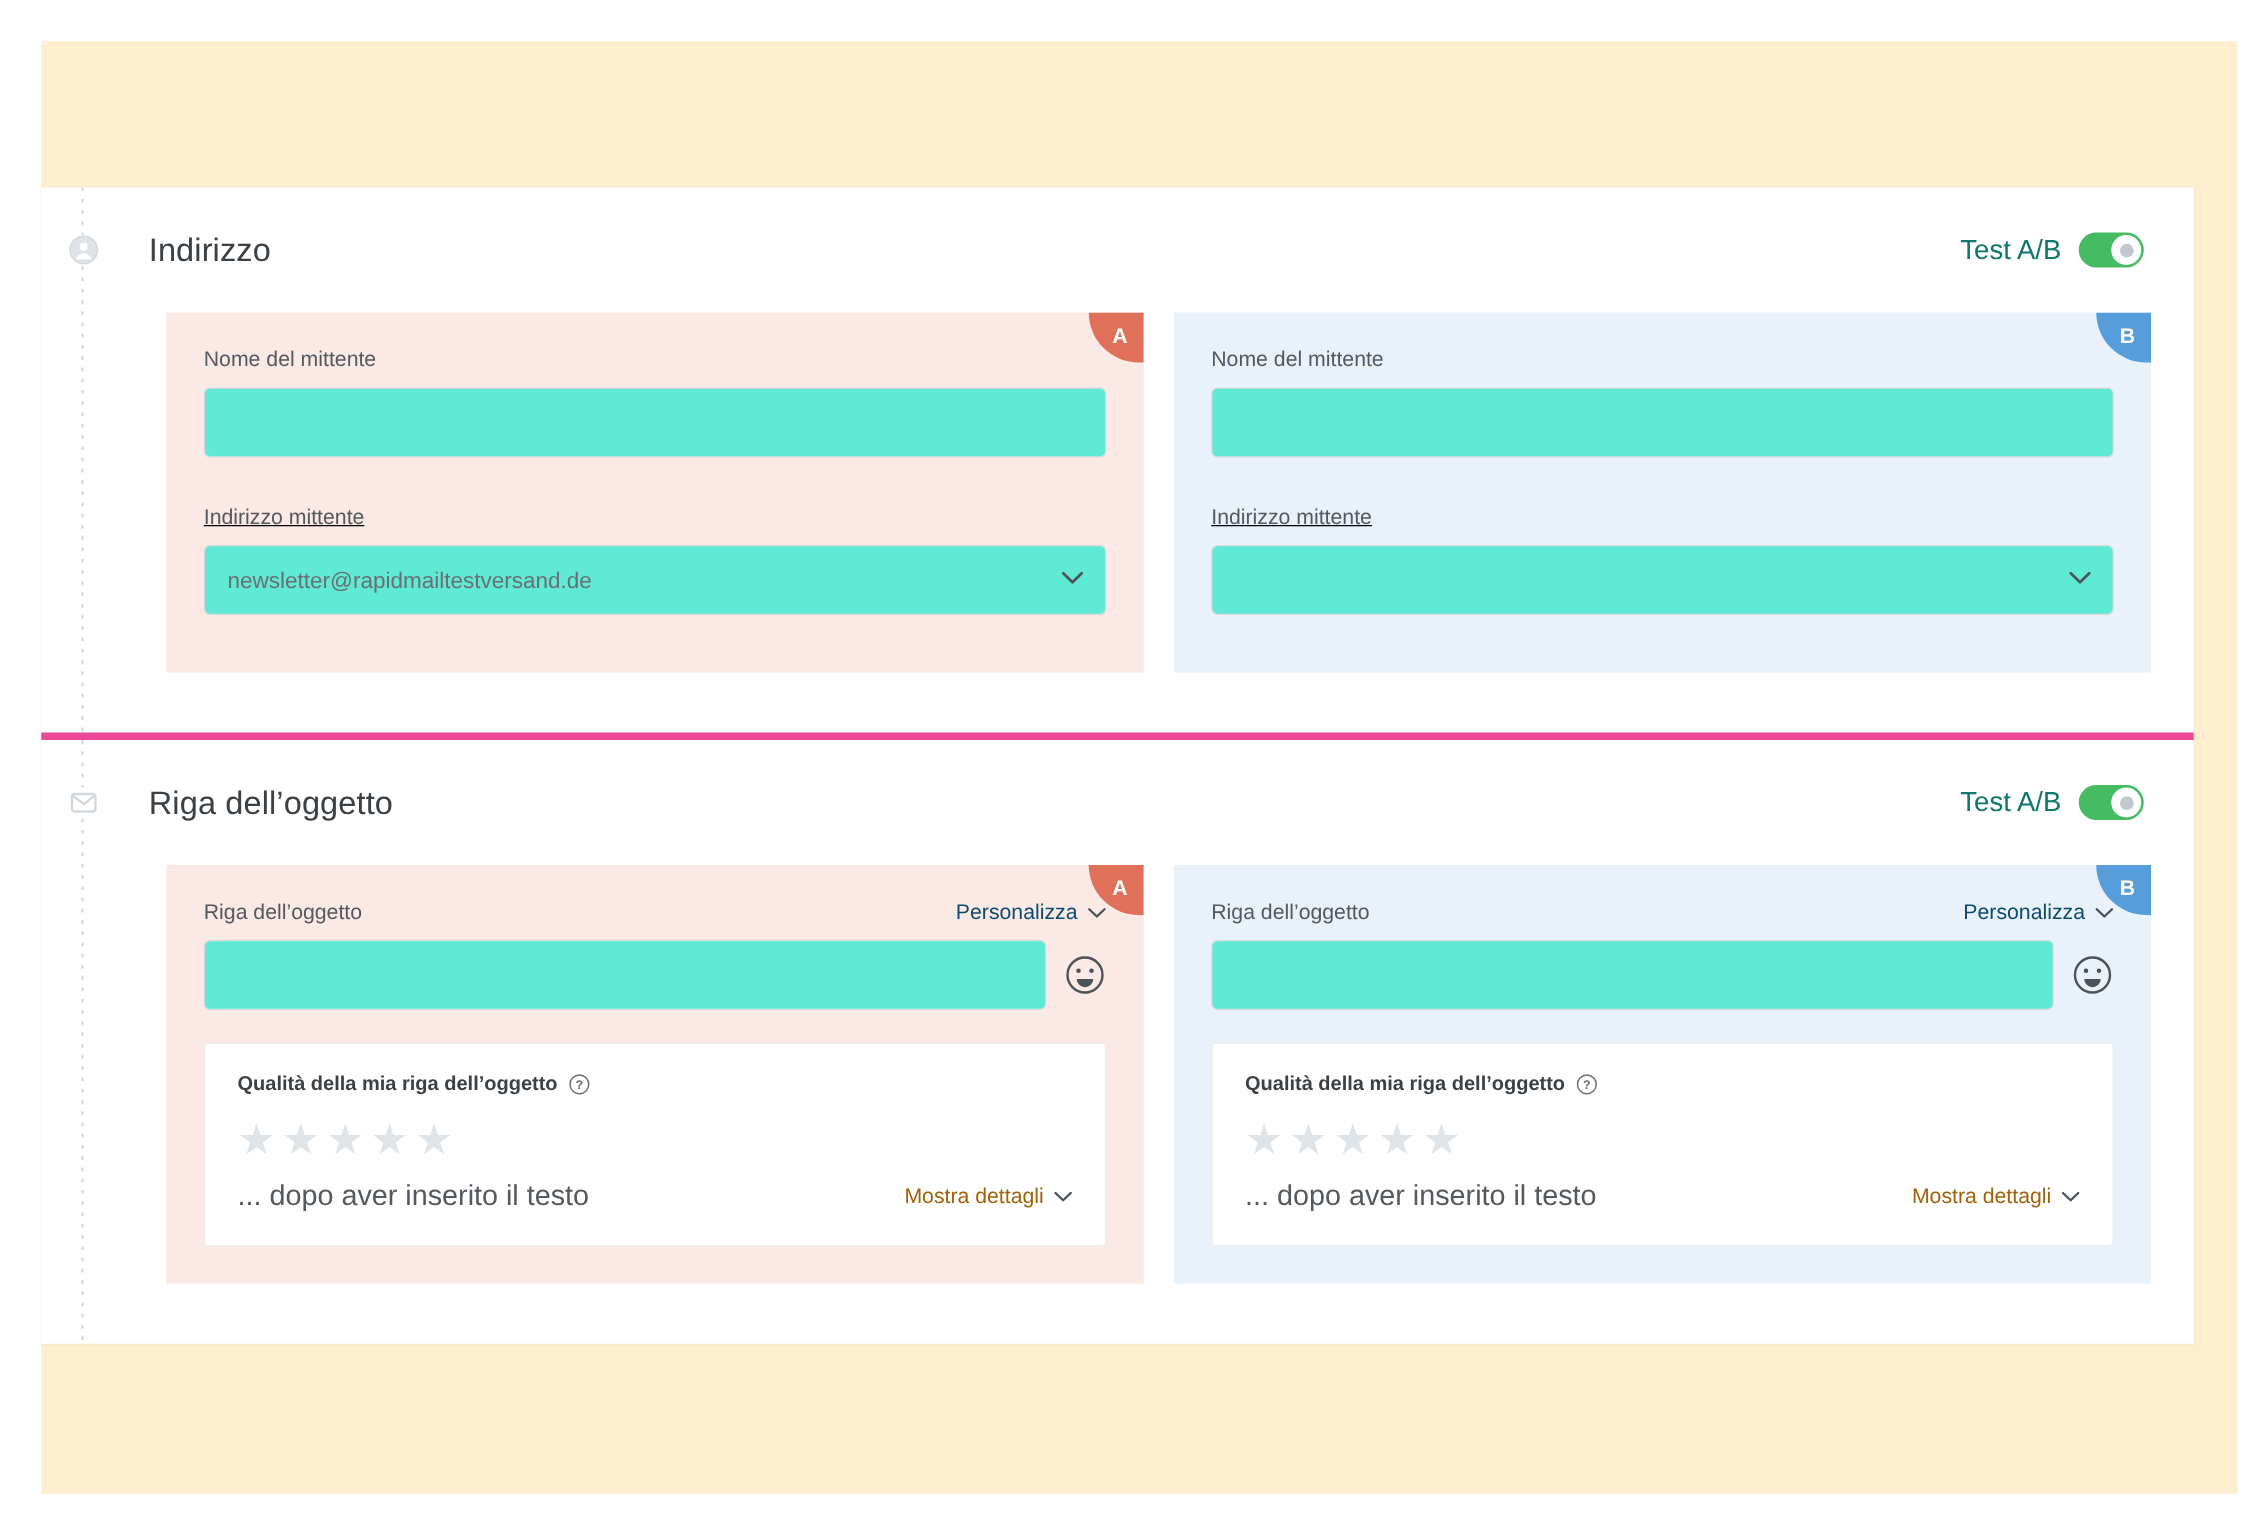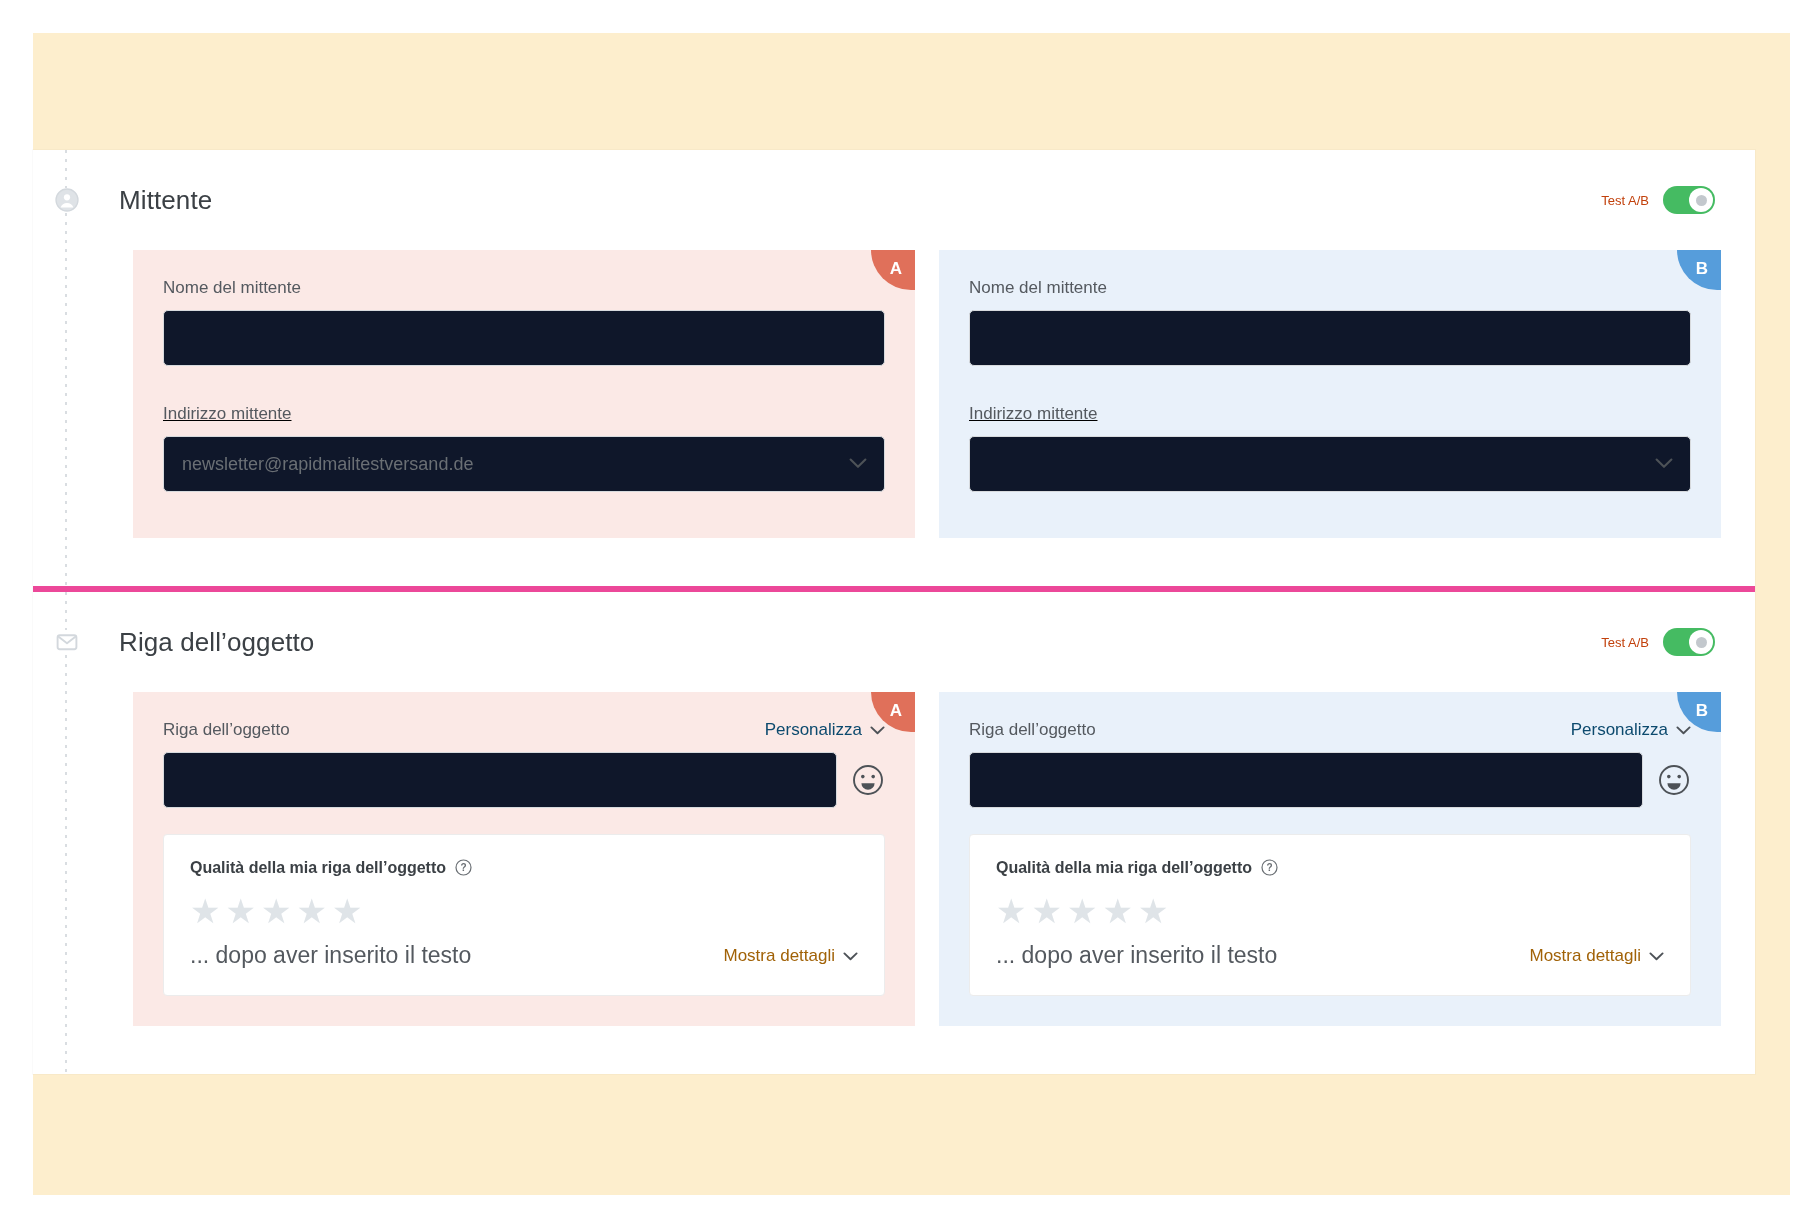--- a/index.html
+++ b/index.html
@@ -70,22 +70,22 @@
     letter-spacing: .1px;
   }
 
   .ab-wrap {
     margin-left: auto;
     display: flex;
     align-items: center;
     gap: 14px;
   }
   .ab-label {
-    font-size: 13px;
-    color: #c2410c;
+    font-size: 22px;
+    color: #0f766e;
   }
   .toggle {
     width: 52px; height: 28px;
     border-radius: 14px;
     background: #45bb62;
     position: relative;
     cursor: pointer;
     flex: 0 0 auto;
   }
   .toggle .knob {
@@ -153,21 +153,21 @@
     color: #0c4a6e;
     cursor: pointer;
     display: inline-flex;
     align-items: center;
     gap: 8px;
   }
 
   .text-input {
     width: 100%;
     height: 56px;
-    background: #0f172a;
+    background: #5eead4;
     border: 1px solid #d7dadd;
     border-radius: 5px;
     font-size: 18px;
     color: #6a6f74;
     padding: 0 18px;
     font-family: "Liberation Sans", sans-serif;
     outline: none;
   }
   .text-input::placeholder { color: #8b9196; }
 
@@ -248,21 +248,21 @@
 
       <div class="sec-head">
         <span class="sec-icon">
           <svg width="24" height="24" viewBox="0 0 24 24">
             <circle cx="12" cy="12" r="11" fill="#dfe3e7"></circle>
             <circle cx="12" cy="9.3" r="3.1" fill="#ffffff"></circle>
             <path d="M5.6 19.4a6.8 6.8 0 0 1 12.8 0z" fill="#ffffff"></path>
             <circle cx="12" cy="12" r="11" fill="none" stroke="#d3d8dd" stroke-width="1.3"></circle>
           </svg>
         </span>
-        <span class="sec-title">Mittente</span>
+        <span class="sec-title">Indirizzo</span>
         <span class="ab-wrap">
           <span class="ab-label">Test A/B</span>
           <span class="toggle">
               <span class="knob"></span>
             </span>
         </span>
       </div>
 
       <div class="variants">
 

